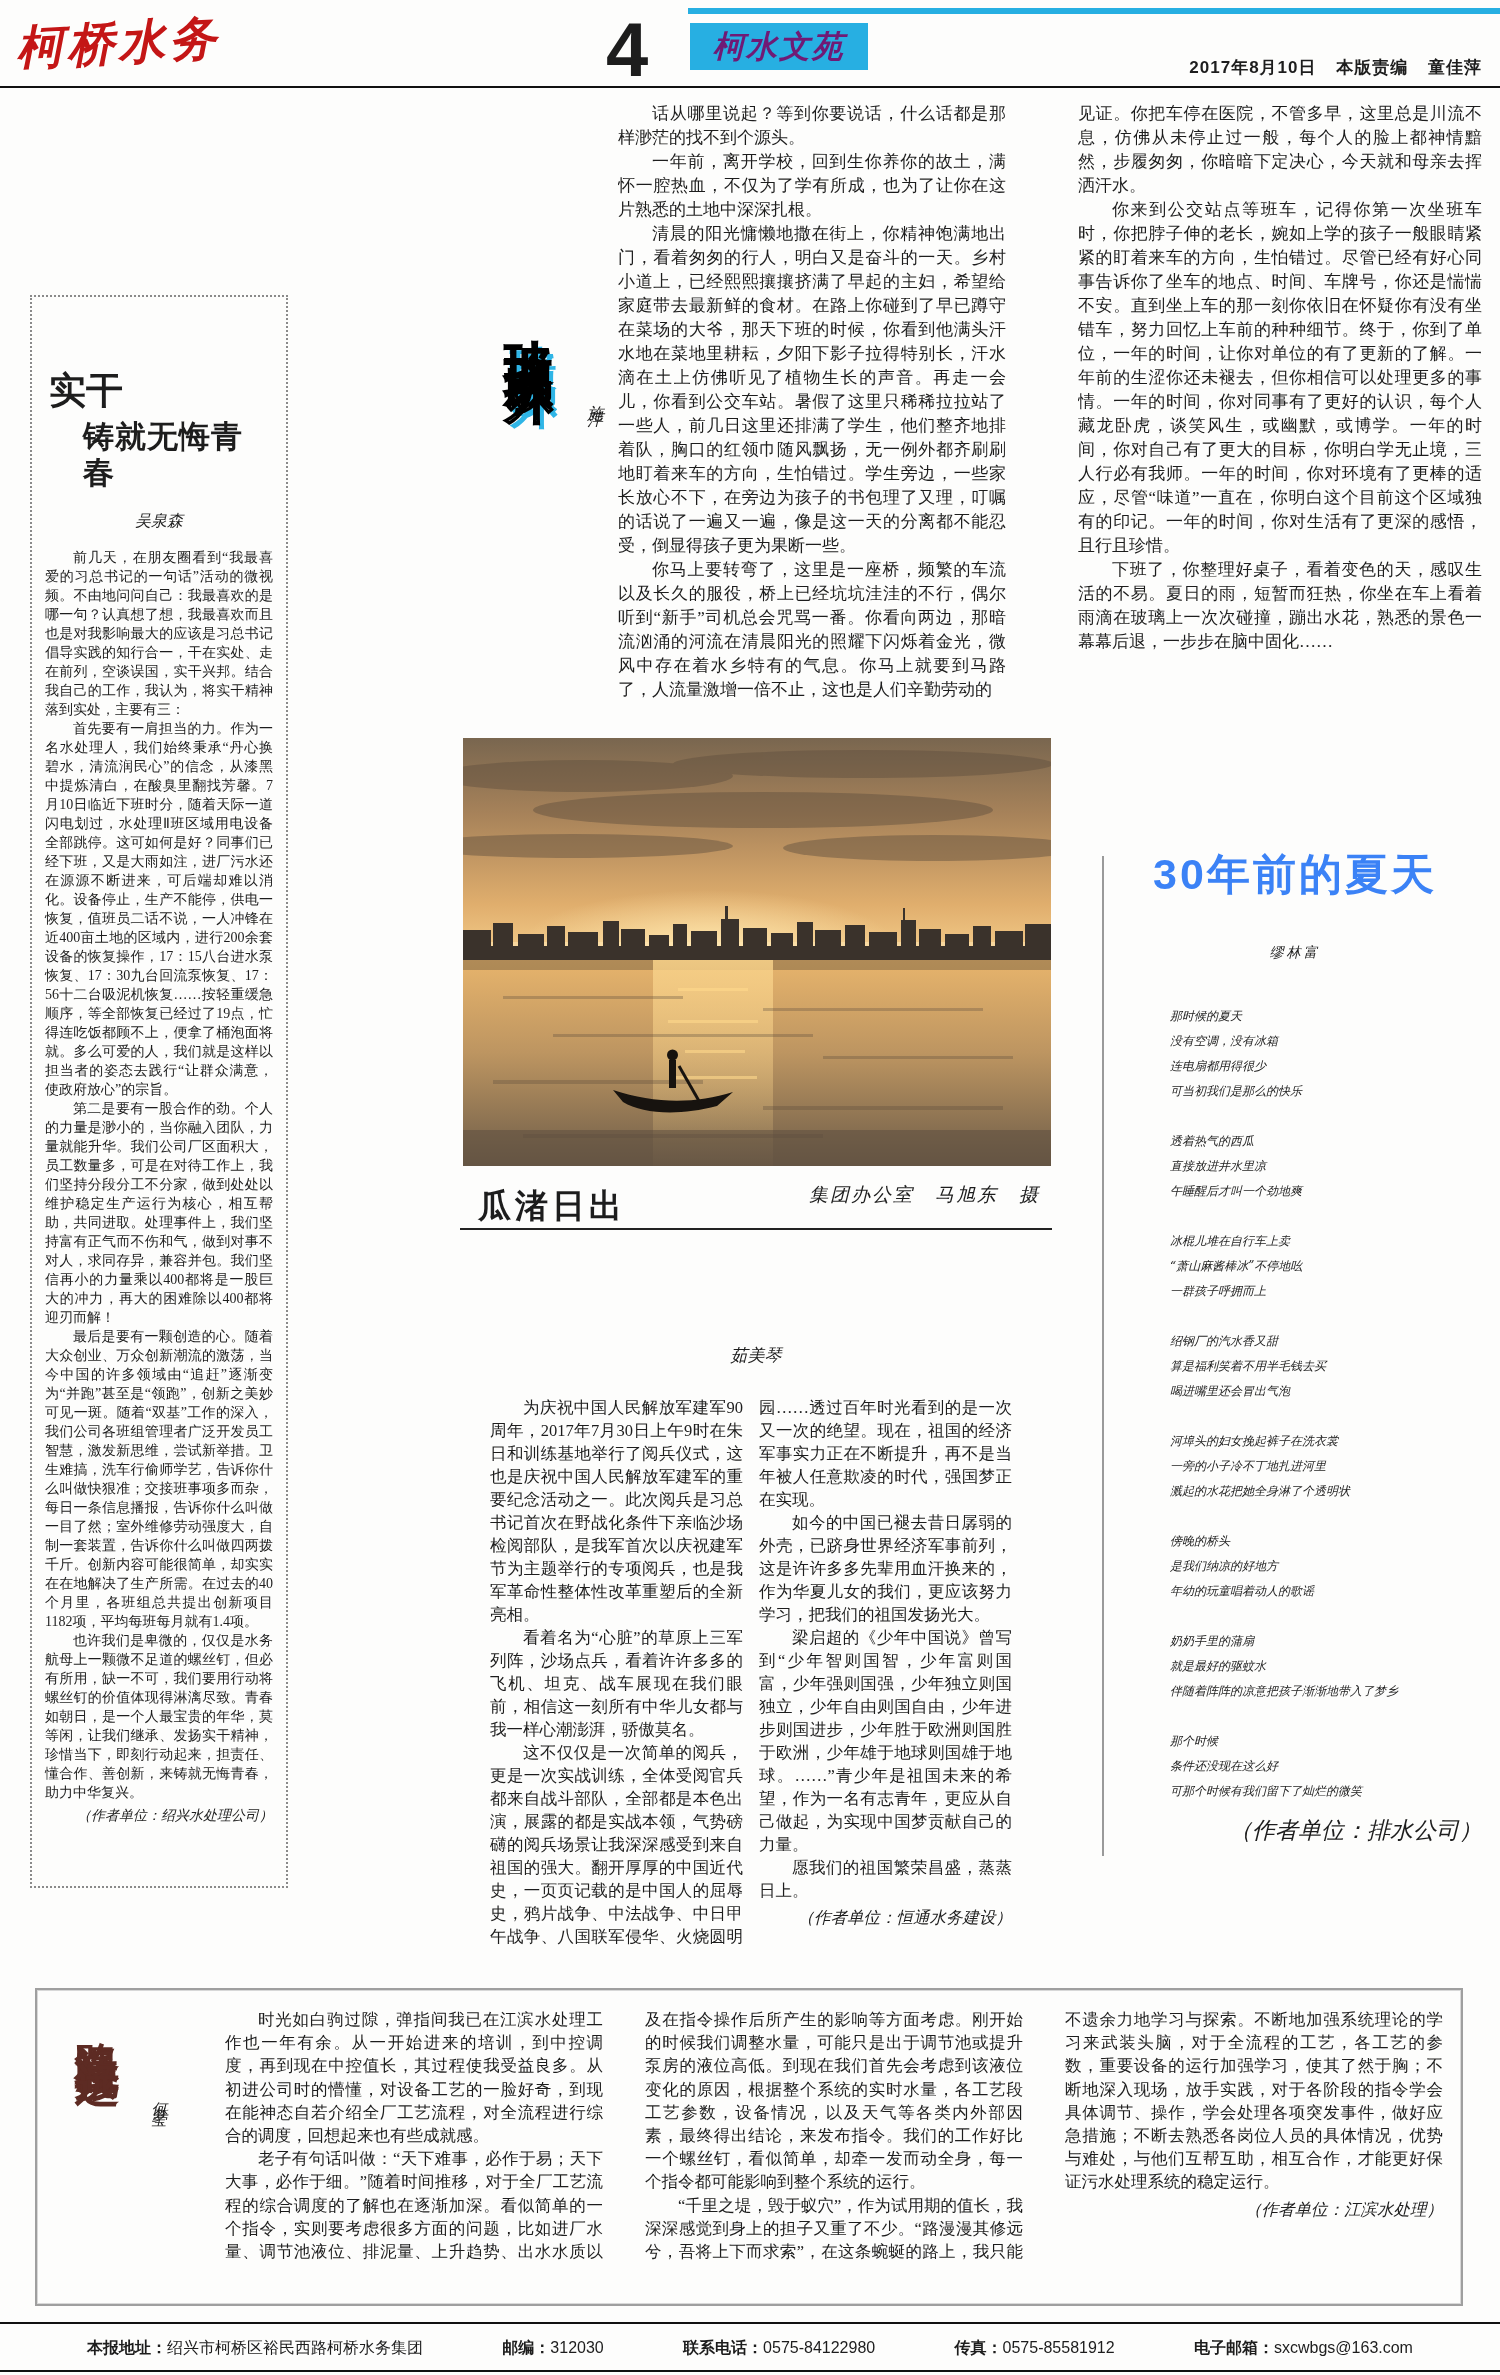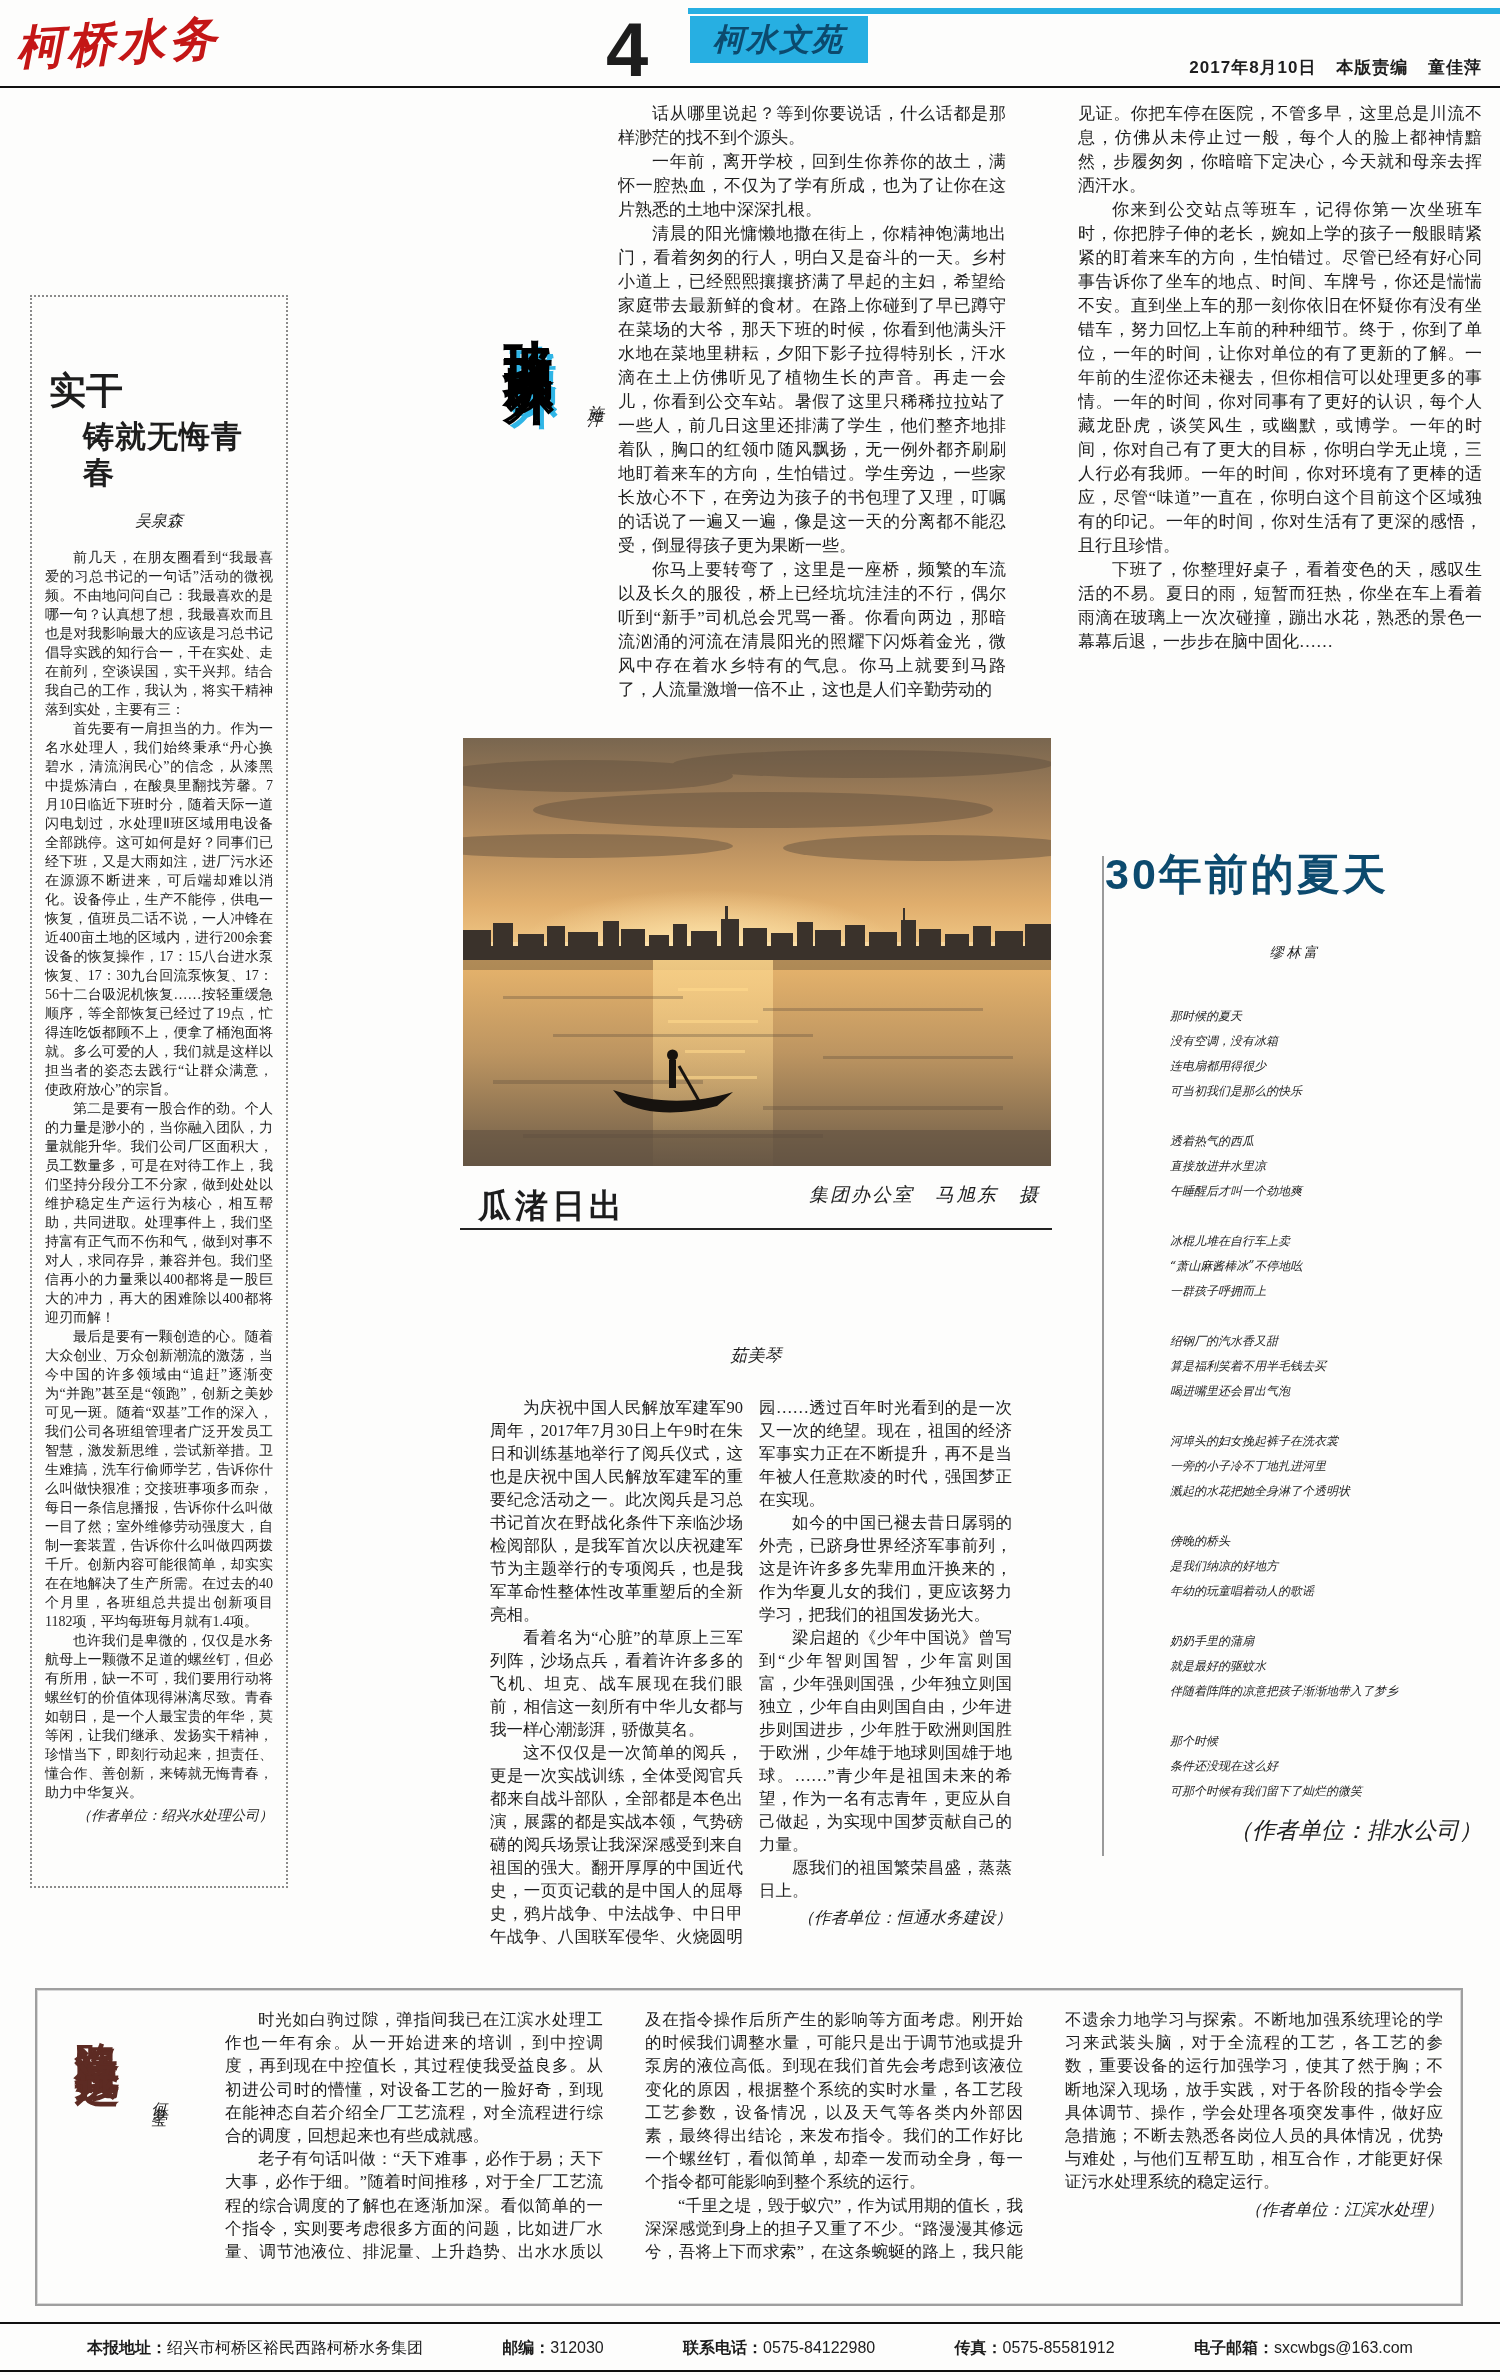--- a/index.html
+++ b/index.html
@@ -5,21 +5,21 @@
   html,body{margin:0;padding:0;background:#dcdcdc;}
   .page{position:relative;width:1500px;height:2375px;margin:0 auto;background:#fdfdfc;
         font-family:"Liberation Serif",serif;color:#1d1d1d;overflow:hidden;}
   .kai{font-family:"DejaVu Serif",serif;font-style:italic;}
   .abs{position:absolute;}
   
   .logo{left:16px;top:12px;font-family:"DejaVu Serif",serif;font-style:italic;font-weight:bold;
         font-size:47px;color:#c41616;transform:rotate(-3deg);letter-spacing:4px;}
   .cyanbar{left:688px;top:8px;width:812px;height:6px;background:#27afe2;}
   .pagenum{left:606px;top:6px;font-size:76px;font-weight:bold;font-family:"Liberation Sans",sans-serif;}
-  .masthead{left:690px;top:16px;width:178px;height:47px;background:#27afe2;color:#0c4a6e;
+  .masthead{left:690px;top:23px;width:178px;height:47px;background:#27afe2;color:#701a75;
         display:flex;align-items:center;justify-content:center;font-size:31px;font-weight:bold;
         font-family:"DejaVu Serif",serif;font-style:italic;letter-spacing:2px;}
   .dateline{right:18px;top:56px;font-size:17px;font-weight:bold;font-family:"Liberation Sans",sans-serif;
         letter-spacing:1px;}
   .dateline span{margin-left:14px;}
   .hrule{left:0;top:86px;width:1500px;height:2px;background:#111;}
   
   .shigan{left:30px;top:295px;width:258px;height:1593px;border:2px dotted #8a8a8a;
         padding:12px 13px;box-sizing:border-box;overflow:hidden;}
   .shigan-t1{font-size:37px;font-weight:bold;font-family:"Liberation Sans",sans-serif;
@@ -48,22 +48,22 @@
   
   .jj-title{left:460px;top:1266px;width:592px;text-align:center;font-size:41px;font-weight:bold;
         font-family:"Liberation Sans",sans-serif;letter-spacing:2px;}
   .jj-au{left:460px;top:1344px;width:592px;text-align:center;font-size:17px;}
   .jj-body{left:490px;top:1396px;width:522px;height:562px;column-count:2;column-gap:16px;
         column-fill:auto;overflow:hidden;}
   .jj-body p{margin:0;font-size:16.5px;line-height:23px;text-align:justify;text-indent:2em;}
   .flowlist{display:contents;}
   
   .poem-div{left:1102px;top:856px;width:2px;height:1000px;background:#9a9a9a;}
-  .poem-title{left:1105px;top:846px;width:380px;font-size:43px;font-weight:bold;
-        font-family:"Liberation Sans",sans-serif;color:#0c4a6e;letter-spacing:3px;}
+  .poem-title{left:1105px;top:846px;width:380px;text-align:center;font-size:43px;font-weight:bold;
+        font-family:"Liberation Sans",sans-serif;color:#3b82f6;letter-spacing:3px;}
   .poem-au{left:1105px;top:944px;width:380px;text-align:center;font-size:14px;letter-spacing:3px;}
   .poem-body{left:1136px;top:1004px;width:352px;height:852px;overflow:hidden;
         font-family:"DejaVu Serif",serif;font-style:italic;}
   .poem-body p{margin:0;min-height:25px;font-size:12px;line-height:25px;text-indent:34px;}
   .poem-body .aunit{font-size:23px;padding-right:6px;margin-top:14px !important;}
   
   .lmm{left:35px;top:1988px;width:1428px;height:318px;border:2px solid #9f9f9f;
         box-shadow:0 0 0 1px #d8d8d8 inset;box-sizing:border-box;}
   .lmm-title{position:absolute;left:30px;top:16px;writing-mode:vertical-rl;font-size:45px;
         font-weight:bold;font-family:"Liberation Sans",sans-serif;color:#5d2b23;letter-spacing:4px;}

